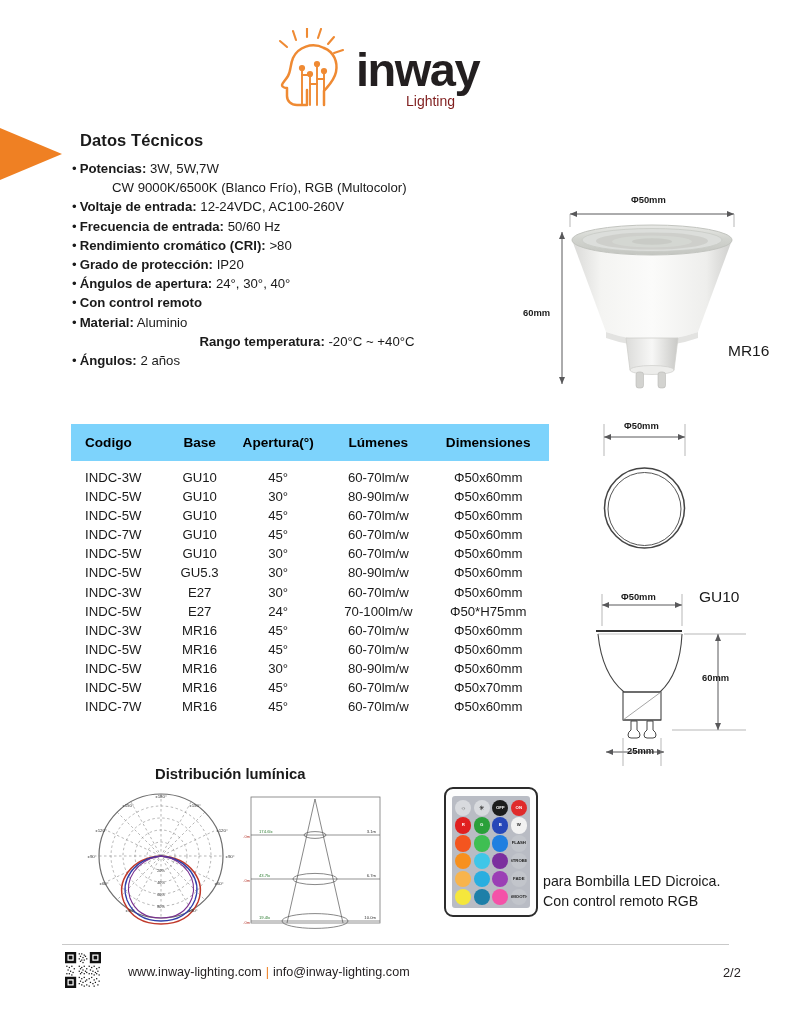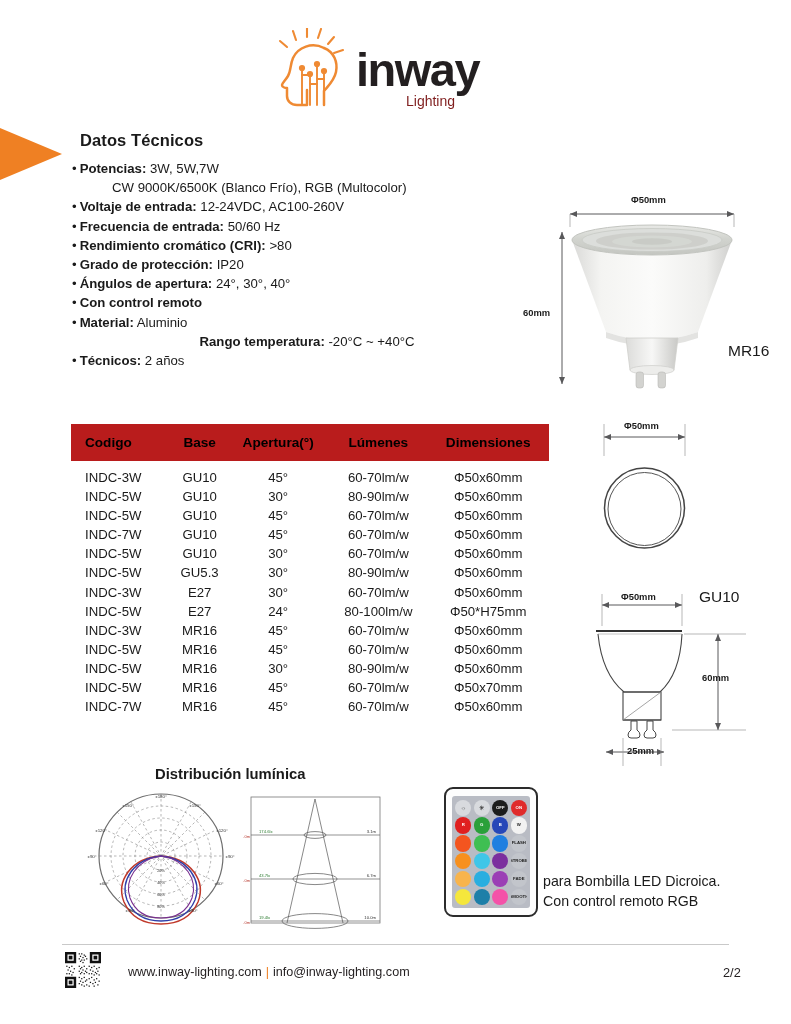--- a/index.html
+++ b/index.html
@@ -78,21 +78,21 @@
 
   
   #spec-table {
     position: absolute;
     left: 71px;
     top: 424px;
     width: 478px;
     border-collapse: collapse;
   }
   #spec-table thead th {
-    background: #b91c1c;
+    background: #7dd3fc;
     color: #000000;
     font-size: 13.6px;
     font-weight: bold;
     padding: 11px 0 11px 0;
     text-align: center;
   }
   #spec-table thead th.c0 { text-align: left; padding-left: 14px; }
   #spec-table tbody td {
     font-size: 13.2px;
     padding: 2.05px 0;
@@ -256,21 +256,21 @@
       <div class="spec-row"><span class="bullet">•</span><span class="k">Potencias:</span><span> 3W, 5W,7W</span></div>
       <div class="spec-cont">CW 9000K/6500K (Blanco Frío), RGB (Multocolor)</div>
       <div class="spec-row"><span class="bullet">•</span><span class="k">Voltaje de entrada:</span><span> 12-24VDC, AC100-260V</span></div>
       <div class="spec-row"><span class="bullet">•</span><span class="k">Frecuencia de entrada:</span><span> 50/60 Hz</span></div>
       <div class="spec-row"><span class="bullet">•</span><span class="k">Rendimiento cromático (CRI):</span><span> &gt;80</span></div>
       <div class="spec-row"><span class="bullet">•</span><span class="k">Grado de protección:</span><span> IP20</span></div>
       <div class="spec-row"><span class="bullet">•</span><span class="k">Ángulos de apertura:</span><span> 24°, 30°, 40°</span></div>
       <div class="spec-row"><span class="bullet">•</span><span class="k">Con control remoto</span></div>
       <div class="spec-row"><span class="bullet">•</span><span class="k">Material:</span><span> Aluminio</span></div>
       <div class="spec-row nobullet"><span class="k">Rango temperatura:</span><span> -20°C ~ +40°C</span></div>
-      <div class="spec-row"><span class="bullet">•</span><span class="k">Técnicos:</span><span> 2 años</span></div>
+      <div class="spec-row"><span class="bullet">•</span><span class="k">Ángulos:</span><span> 2 años</span></div>
     </div>
 </div>
 
 <table id="spec-table">
   <thead>
     <tr>
         <th class="c0">Codigo</th>
         <th class="c1">Base</th>
         <th class="c2">Apertura(°)</th>
         <th class="c3">Lúmenes</th>
@@ -324,21 +324,21 @@
         <td class="c0">INDC-3W</td>
         <td class="c1">E27</td>
         <td class="c2">30°</td>
         <td class="c3">60-70lm/w</td>
         <td class="c4">Φ50x60mm</td>
       </tr>
       <tr>
         <td class="c0">INDC-5W</td>
         <td class="c1">E27</td>
         <td class="c2">24°</td>
-        <td class="c3">80-100lm/w</td>
+        <td class="c3">70-100lm/w</td>
         <td class="c4">Φ50*H75mm</td>
       </tr>
       <tr>
         <td class="c0">INDC-3W</td>
         <td class="c1">MR16</td>
         <td class="c2">45°</td>
         <td class="c3">60-70lm/w</td>
         <td class="c4">Φ50x60mm</td>
       </tr>
       <tr>

